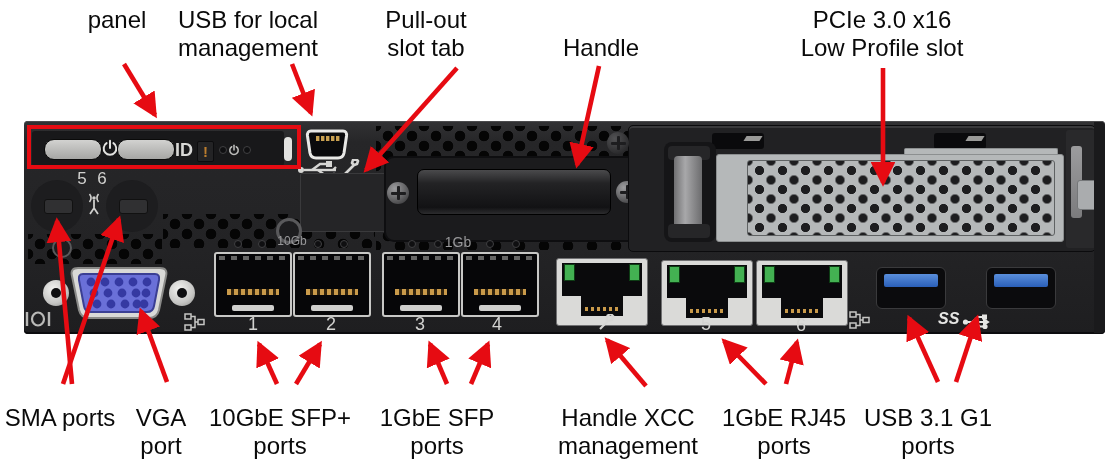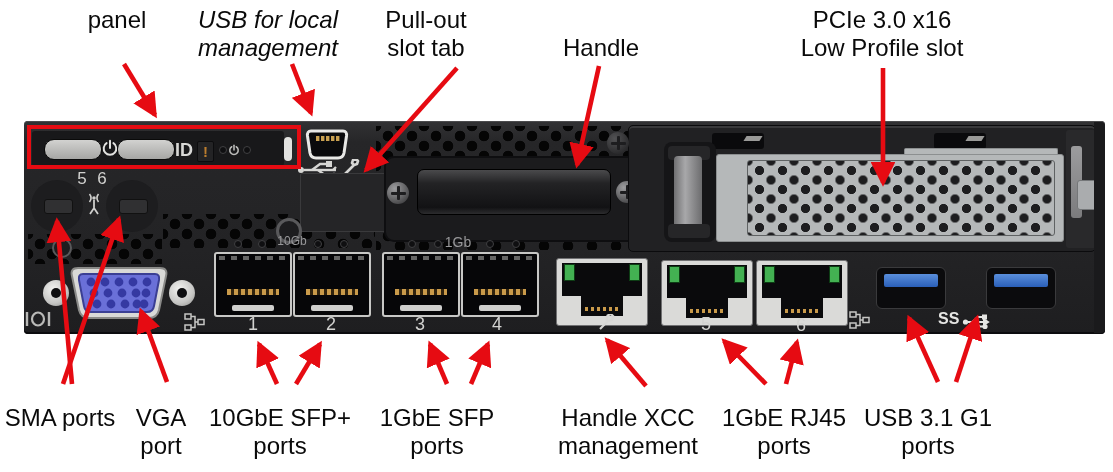--- a/index.html
+++ b/index.html
@@ -54,21 +54,21 @@
   svg{display:block;}
 </style>
 </head>
 <body>
 
 <div class="stage">
 
   <div class="lbl" style="left:117px;top:6px;">
     <span>panel</span>
   </div>
-  <div class="lbl" style="left:268px;top:6px;font-style:italic;">
+  <div class="lbl" style="left:248px;top:6px;">
     <span>USB for local</span>
     <span>management</span>
   </div>
   <div class="lbl" style="left:426px;top:6px;">
     <span>Pull-out</span>
     <span>slot tab</span>
   </div>
   <div class="lbl" style="left:601px;top:34px;">
     <span>Handle</span>
   </div>
@@ -223,21 +223,21 @@
   <div class="chtxt" style="left:706px;top:314px;font-size:18px;">5</div>
   <div class="chtxt" style="left:801px;top:315px;font-size:18px;">6</div>
 
   <div class="usbp" style="left:876px;top:267px;">
       <div class="tongue"></div>
     </div>
   <div class="usbp" style="left:986px;top:267px;">
       <div class="tongue"></div>
     </div>
   <div class="abs" style="left:938px;top:309px;width:56px;height:24px;">
-    <span style="position:absolute;left:0;top:1px;font-weight:bold;font-size:16px;color:#e6e6e4;">SS</span>
+    <span style="position:absolute;left:0;top:1px;font-style:italic;font-weight:bold;font-size:16px;color:#e6e6e4;">SS</span>
     <svg style="position:absolute;left:24px;top:2px;" width="32" height="20" viewBox="0 0 32 20">
       <circle cx="3.5" cy="11" r="2.6" fill="#e6e6e4"></circle>
       <path d="M6 11 H26 M26 11 l-4 -2.6 v5.2 z" stroke="#e6e6e4" stroke-width="2" fill="#e6e6e4"></path>
       <path d="M10 11 L16 6 H20" stroke="#e6e6e4" stroke-width="2" fill="none"></path>
       <rect x="20" y="3.5" width="5" height="5" fill="#e6e6e4"></rect>
       <path d="M13 11 L18 15.5 H21" stroke="#e6e6e4" stroke-width="2" fill="none"></path>
       <circle cx="23" cy="15.5" r="2.6" fill="#e6e6e4"></circle>
     </svg>
   </div>
 

